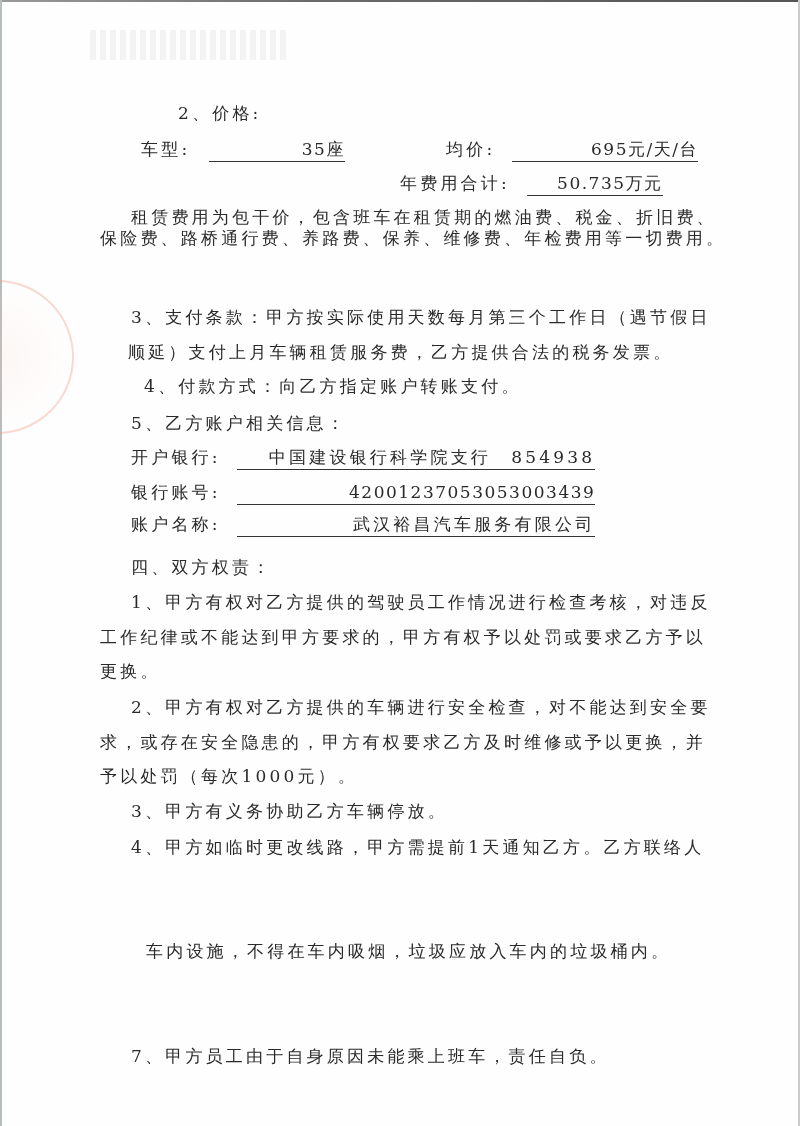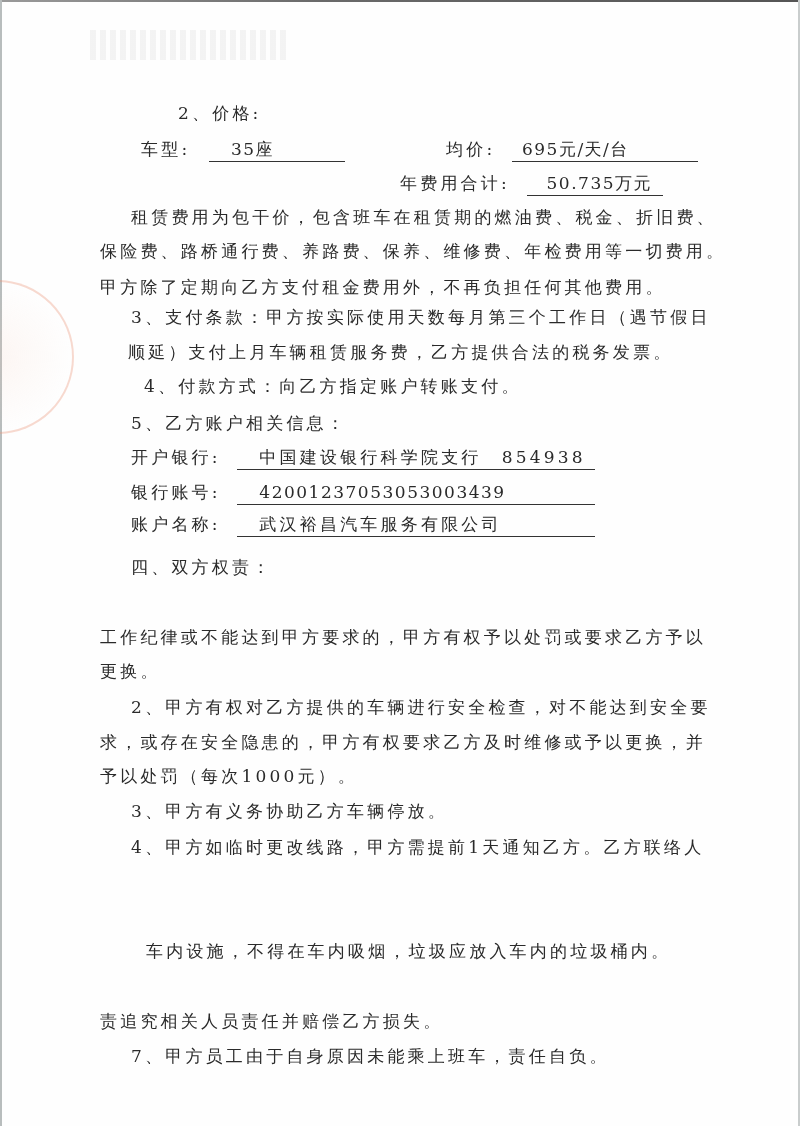--- a/index.html
+++ b/index.html
@@ -45,20 +45,21 @@
       border-radius: 50%;
       border: 2px solid rgba(235, 150, 120, 0.35);
       background: radial-gradient(circle, rgba(245,200,180,0.15), rgba(255,255,255,0) 70%);
     }
     .line {
       position: absolute;
       font-size: 17px;
       line-height: 22px;
       letter-spacing: 3.2px;
       white-space: nowrap;
+      text-align: right;
     }
     .field-label {
       display: inline-block;
     }
     .field-value {
       display: inline-block;
       border-bottom: 1.5px solid #333;
       padding-left: 24px;
       box-sizing: border-box;
       height: 24px;
@@ -87,22 +88,21 @@
     <span class="field-label">均价:</span>
     <span class="field-value digits" style="width:186px; margin-left:8px; padding-left:10px;">695元/天/台</span>
   </div>
 
   <div class="line" style="left:400px; top:172px;">
     <span class="field-label">年费用合计:</span>
     <span class="field-value digits" style="width:136px; margin-left:8px; padding-left:20px;">50.735万元</span>
   </div>
 
   <div class="line" style="left:131px; top:206px;">租赁费用为包干价，包含班车在租赁期的燃油费、税金、折旧费、</div>
-  <div class="line" style="left:100px; top:240px;">保险费、路桥通行费、养路费、保养、维修费、年检费用等一切费用。</div>
-  <div class="line" style="left:100px; top:276px;">甲方除了定期向乙方支付租金费用外，不再负担任何其他费用。</div>
+  <div class="line" style="left:100px; top:227px;">保险费、路桥通行费、养路费、保养、维修费、年检费用等一切费用。</div>
 
   <div class="line" style="left:131px; top:306px;">3、支付条款：甲方按实际使用天数每月第三个工作日（遇节假日</div>
   <div class="line" style="left:100px; top:341px;margin-left:28px;">顺延）支付上月车辆租赁服务费，乙方提供合法的税务发票。</div>
 
   <div class="line" style="left:131px; top:375px;margin-left:13px;">4、付款方式：向乙方指定账户转账支付。</div>
 
   <div class="line" style="left:131px; top:412px;">5、乙方账户相关信息：</div>
 
   <div class="line" style="left:131px; top:446px;">
     <span class="field-label">开户银行:</span>
@@ -114,29 +114,29 @@
     <span class="field-value digits" style="width:358px; margin-left:8px; padding-left:22px;">42001237053053003439</span>
   </div>
 
   <div class="line" style="left:131px; top:513px;">
     <span class="field-label">账户名称:</span>
     <span class="field-value" style="width:358px; margin-left:8px; padding-left:22px;">武汉裕昌汽车服务有限公司</span>
   </div>
 
   <div class="line" style="left:131px; top:556px;">四、双方权责：</div>
 
+  <div class="line" style="left:131px; top:591px;">1、甲方有权对乙方提供的驾驶员工作情况进行检查考核，对违反</div>
   <div class="line" style="left:100px; top:626px;">工作纪律或不能达到甲方要求的，甲方有权予以处罚或要求乙方予以</div>
   <div class="line" style="left:100px; top:660px;">更换。</div>
 
   <div class="line" style="left:131px; top:696px;">2、甲方有权对乙方提供的车辆进行安全检查，对不能达到安全要</div>
   <div class="line" style="left:100px; top:731px;">求，或存在安全隐患的，甲方有权要求乙方及时维修或予以更换，并</div>
   <div class="line" style="left:100px; top:765px;">予以处罚（每次1000元）。</div>
 
   <div class="line" style="left:131px; top:800px;">3、甲方有义务协助乙方车辆停放。</div>
 
   <div class="line" style="left:131px; top:836px;">4、甲方如临时更改线路，甲方需提前1天通知乙方。乙方联络人</div>
 
   <div class="line" style="left:100px; top:940px;margin-left:46px;">车内设施，不得在车内吸烟，垃圾应放入车内的垃圾桶内。</div>
 
-  <div class="line" style="left:100px; top:1010px;">责追究相关人员责任并赔偿乙方损失。</div>
 
   <div class="line" style="left:131px; top:1045px;">7、甲方员工由于自身原因未能乘上班车，责任自负。</div>
 </div>
 
 </body></html>

